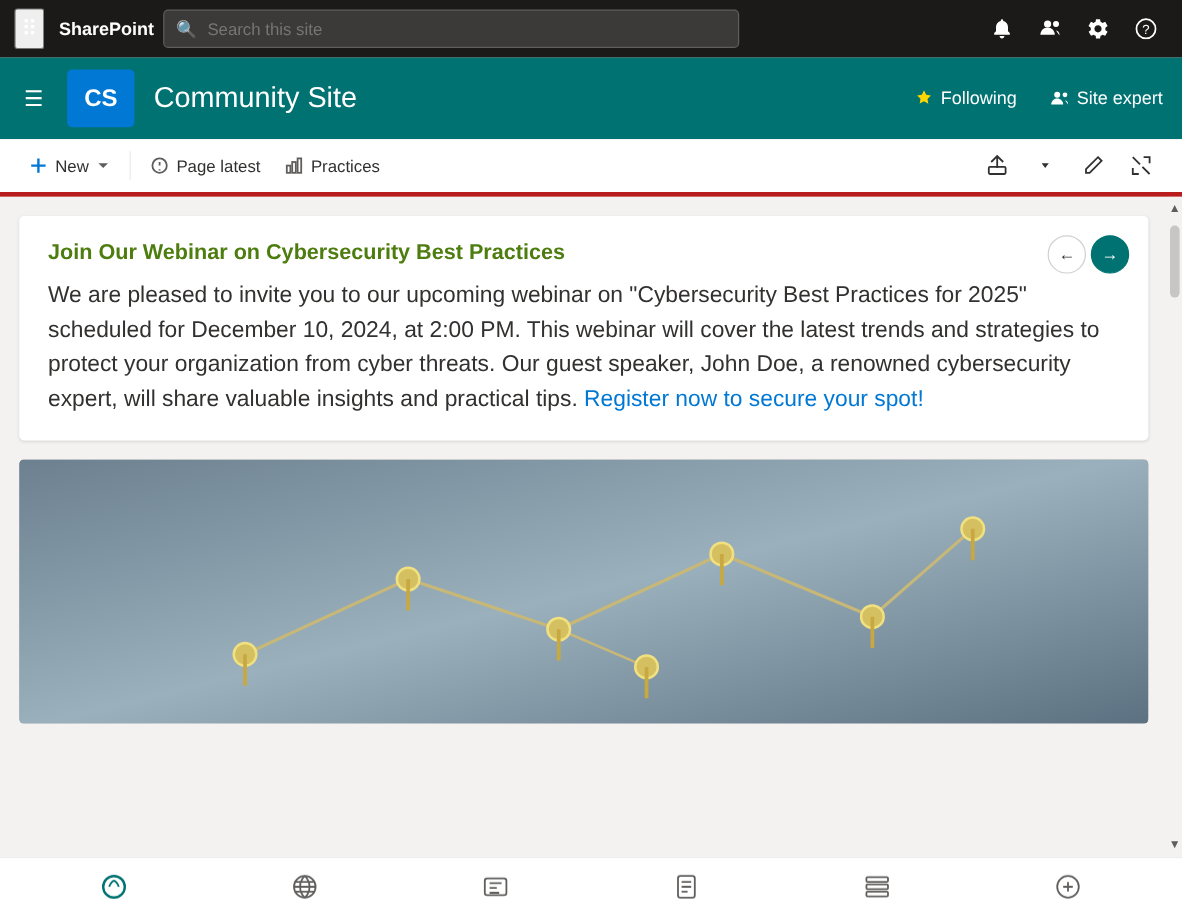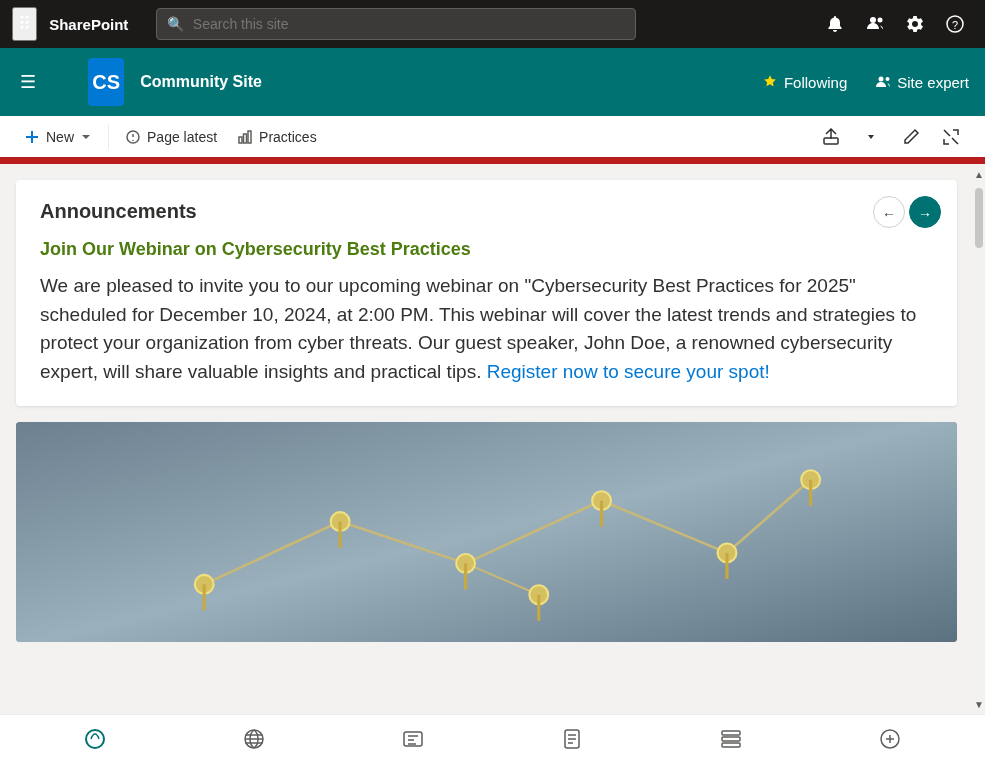--- a/index.html
+++ b/index.html
@@ -18,21 +18,21 @@
       color: #fff;
       font-size: 18px;
       cursor: pointer;
       padding: 4px;
       margin-right: 4px;
     }
     .sharepoint-logo {
       color: #fff;
       font-size: 15px;
       font-weight: 600;
-      margin-right: 20px;
+      margin-right: 0;
       white-space: nowrap;
     }
     .search-box {
       flex: 1;
       max-width: 480px;
       background: #3b3a39;
       border: 1px solid #605e5c;
       border-radius: 4px;
       height: 32px;
       display: flex;
@@ -84,33 +84,32 @@
       border: none;
       cursor: pointer;
       font-size: 18px;
       padding: 4px;
     }
     .site-logo {
       background: #0078d4;
       color: #fff;
       font-size: 20px;
       font-weight: 700;
-      width: 36px;
+      width: 56px;
       height: 48px;
       display: flex;
       align-items: center;
       justify-content: center;
       border-radius: 4px;
       flex-shrink: 0;
-      margin-left: 32px;
     }
     .site-title {
       color: #fff;
-      font-size: 16px;
-      font-weight: 700;
+      font-size: 24px;
+      font-weight: 400;
       flex: 1;
     }
     .header-actions {
       display: flex;
       align-items: center;
       gap: 28px;
     }
     .following-btn {
       color: #fff;
       background: none;
@@ -133,21 +132,21 @@
     }
 
     
     .toolbar {
       background: #fff;
       height: 48px;
       display: flex;
       align-items: center;
       padding: 0 16px;
       gap: 4px;
-      border-bottom: 7px solid #b91c1c;
+      border-bottom: 4px solid #b91c1c;
     }
     .toolbar-btn {
       background: none;
       border: none;
       cursor: pointer;
       font-size: 14px;
       color: #323130;
       display: flex;
       align-items: center;
       gap: 6px;
@@ -442,21 +441,20 @@
 </div>
 
 <div class="main-content">
   <div class="content-area">
 
     <div class="announcements-card">
       <div class="card-nav-btns">
         <button class="card-nav-btn">←</button>
         <button class="card-nav-btn active">→</button>
       </div>
-      <div class="announcements-title">Announcements</div>
       <div class="announcement-title">Join Our Webinar on Cybersecurity Best Practices</div>
       <div class="announcement-body">
         We are pleased to invite you to our upcoming webinar on "Cybersecurity Best Practices for 2025" scheduled for December 10, 2024, at 2:00 PM. This webinar will cover the latest trends and strategies to protect your organization from cyber threats. Our guest speaker, John Doe, a renowned cybersecurity expert, will share valuable insights and practical tips. <a href="#">Register now to secure your spot!</a>
       </div>
     </div>
 
     <div class="image-card">
       <div class="image-placeholder">
         <svg width="100%" height="100%" viewBox="0 0 900 220" preserveAspectRatio="xMidYMid slice">
           <defs>

